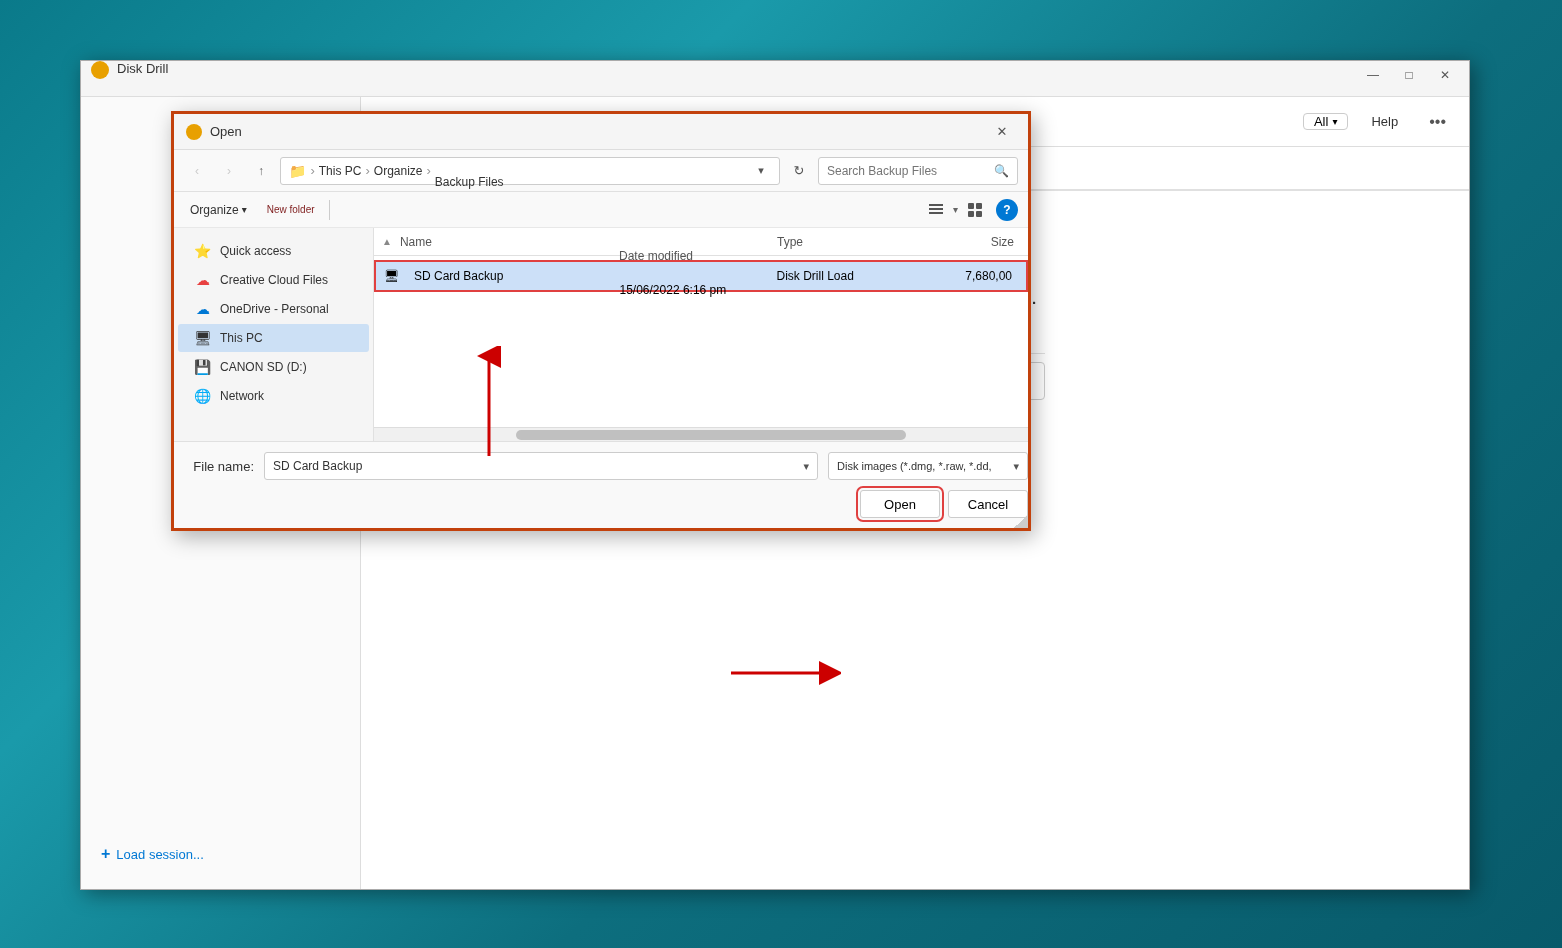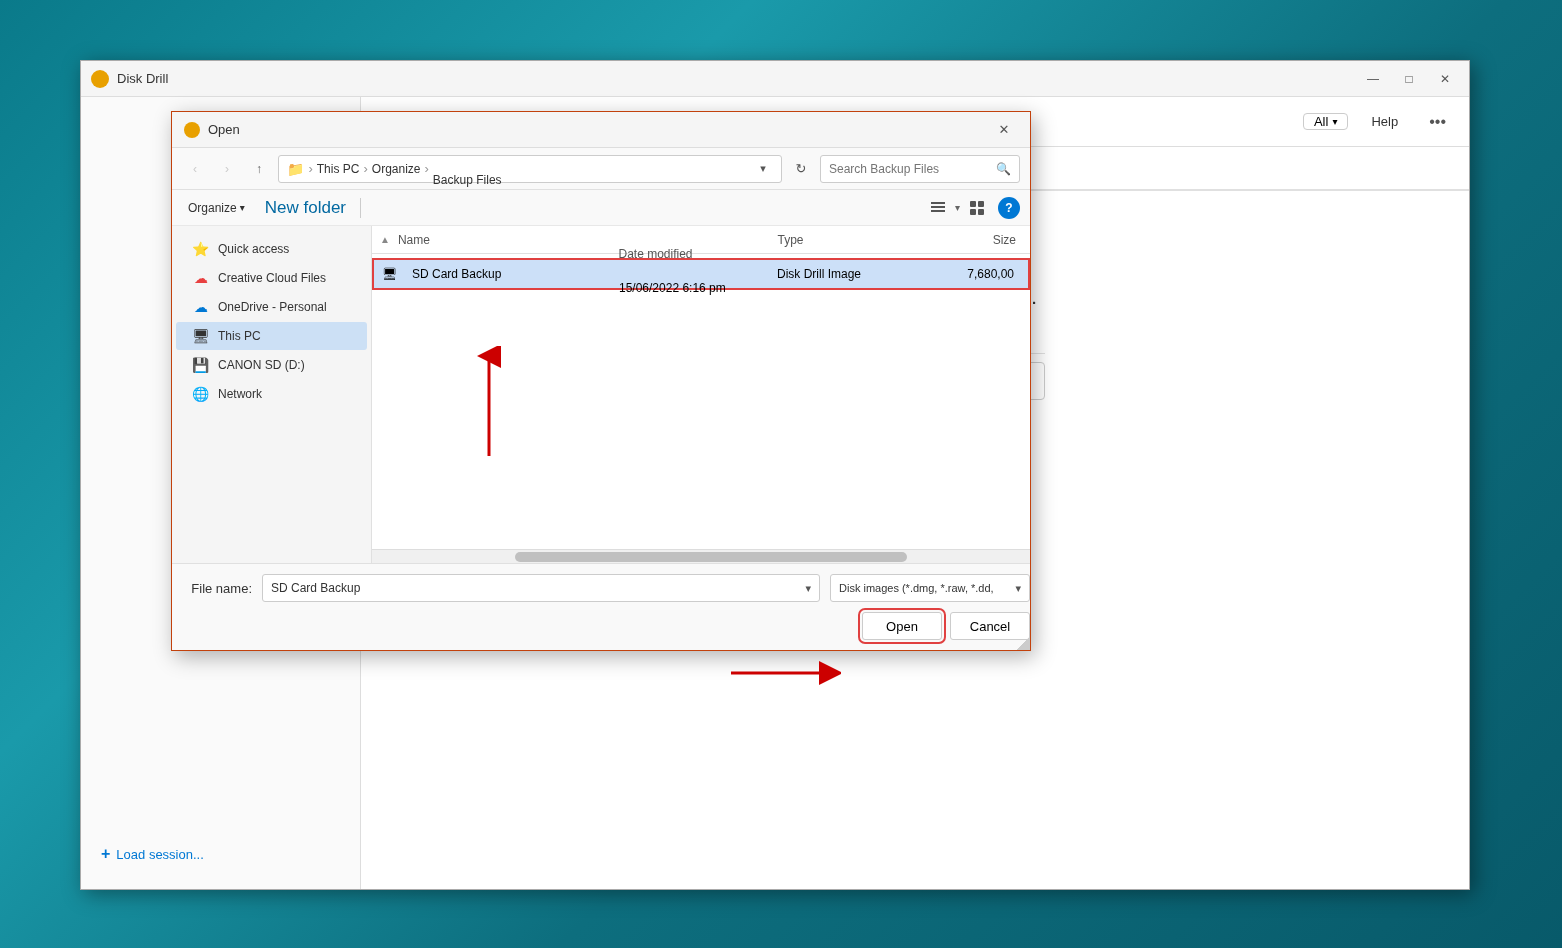--- a/index.html
+++ b/index.html
@@ -21,21 +21,20 @@
       height: 830px;
       background: #f0f0f0;
       border: 1px solid #aaa;
       box-shadow: 4px 4px 20px rgba(0,0,0,0.4);
       display: flex;
       flex-direction: column;
     }
 
     .main-titlebar {
       display: flex;
-      align-items: center;
       background: #f5f5f5;
       height: 36px;
       padding: 0 10px;
       border-bottom: 1px solid #ddd;
     }
 
     .main-titlebar-icon {
       width: 18px;
       height: 18px;
       background: #e8a000;
@@ -234,23 +233,23 @@
       margin-top: 20px;
       text-align: center;
     }
 
     
     .open-dialog {
       position: absolute;
       top: 50px;
       left: 90px;
       width: 860px;
-      height: 540px;
-      background: white;
-      border: 1px solid #c2410c;
+      height: 420px;
+      background: white;
+      border: 3px solid #c2410c;
       box-shadow: 4px 6px 20px rgba(0,0,0,0.3);
       display: flex;
       flex-direction: column;
       z-index: 100;
       justify-content: space-between;
     }
 
     .dialog-titlebar {
       display: flex;
       align-items: center;
@@ -396,22 +395,22 @@
       color: #333;
       cursor: pointer;
       padding: 2px 6px;
       border-radius: 3px;
       display: flex;
       align-items: center;
       gap: 3px;
     }
 
     .new-folder-btn {
-      font-size: 17px;
-      color: #0369a1;
+      font-size: 10px;
+      color: #7f1d1d;
       cursor: pointer;
       padding: 2px 6px;
       border-radius: 3px;
     }
 
     .toolbar-sep {
       width: 1px;
       height: 20px;
       background: #ccc;
     }
@@ -879,21 +878,21 @@
           <div class="col-size">Size</div>
         </div>
 
         <div class="file-list">
           <div class="file-row selected">
             <div class="col-name">
               <span class="file-icon">🖥</span>
               <span>SD Card Backup</span>
             </div>
             <div class="col-date">15/06/2022 6:16 pm</div>
-            <div class="col-type">Disk Drill Image</div>
+            <div class="col-type">Disk Drill Load</div>
             <div class="col-size">7,680,00</div>
           </div>
         </div>
 
         <div class="scroll-bar-horiz">
           <div style="width:20px; height:10px;"></div>
           <div class="scroll-thumb-horiz"></div>
         </div>
 
       </div>

